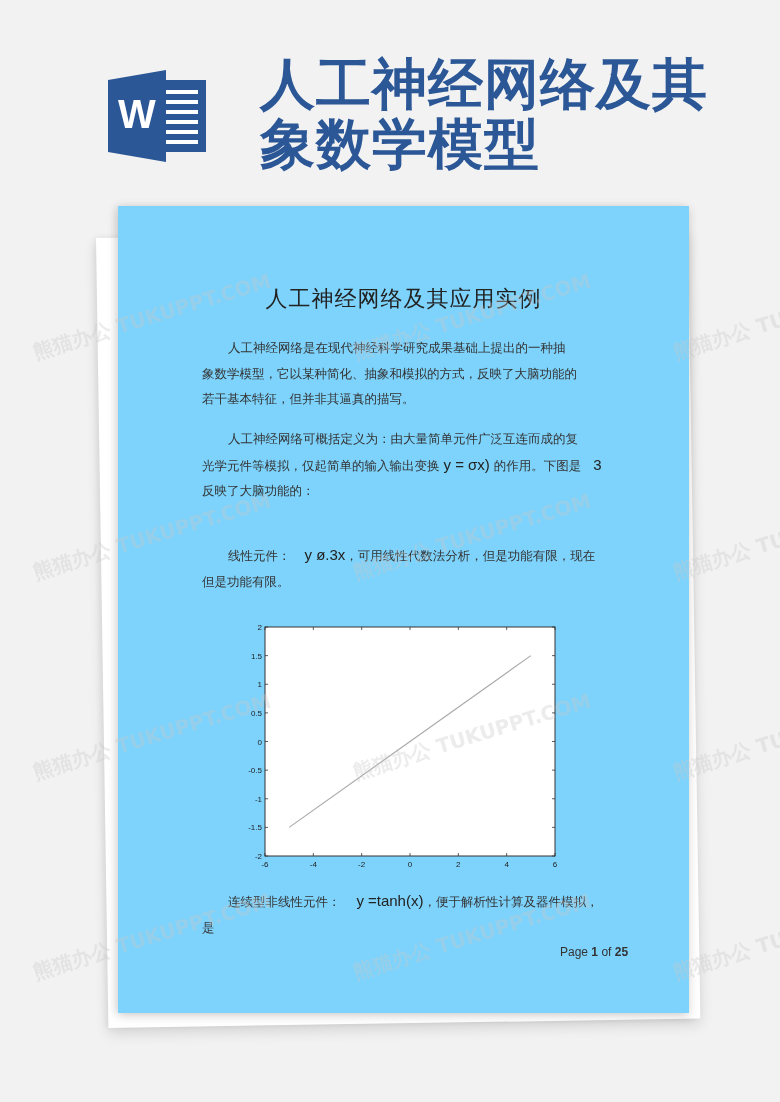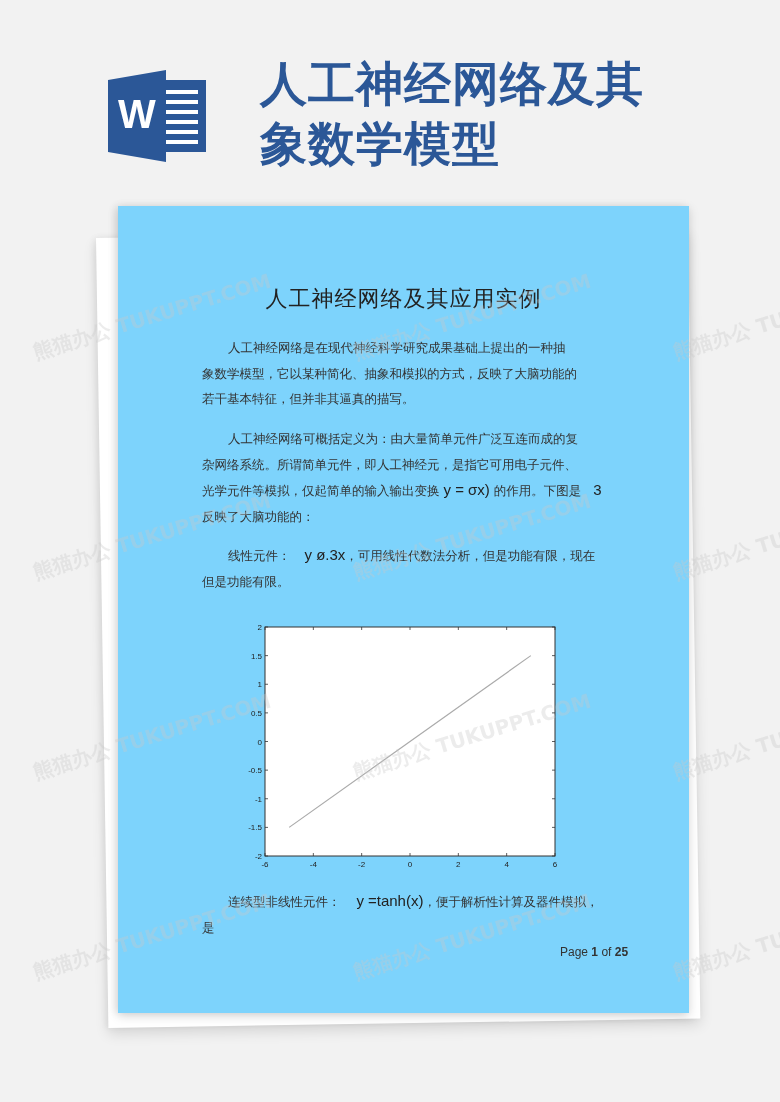--- a/index.html
+++ b/index.html
@@ -6,21 +6,21 @@
   body {
     width: 780px; height: 1102px; overflow: hidden; position: relative;
     background: #f2f2f2;
     font-family: "DejaVu Serif", "Liberation Serif", serif;
   }
   
   .banner { position: absolute; left: 0; top: 0; width: 780px; height: 200px; }
   .word-icon { position: absolute; left: 108px; top: 70px; width: 100px; height: 92px; }
   .banner-title {
     position: absolute; left: 260px; top: 54px; width: 470px;
-    color: #2b5797; font-size: 47px; line-height: 60px; font-weight: bold;
+    color: #2b5797; font-size: 55px; line-height: 60px; font-weight: bold;
     font-family: "DejaVu Serif", "Liberation Serif", serif; letter-spacing: 1px;
   }
   
   .page-back {
     position: absolute; left: 96px; top: 238px; width: 592px; height: 790px;
     background: #fff; transform: rotate(-0.9deg); transform-origin: left top;
     box-shadow: 0 6px 14px rgba(0,0,0,0.12), -2px 0 6px rgba(0,0,0,0.06);
   }
   .page-front {
     position: absolute; left: 118px; top: 206px; width: 571px; height: 807px;
@@ -78,21 +78,20 @@
   <div class="doc-title">人工神经网络及其应用实例</div>
 
   <div class="para" style="top:129px;">
     <div><span class="indent"></span><span>人工神经网络是在现代神经科学研究成果基础上提出的一种抽</span></div>
     <div>象数学模型，它以某种简化、抽象和模拟的方式，反映了大脑功能的</div>
     <div>若干基本特征，但并非其逼真的描写。</div>
   </div>
 
   <div class="para" style="top:220px;">
     <div><span class="indent"></span><span>人工神经网络可概括定义为：由大量简单元件广泛互连而成的复</span></div>
-    <div>杂网络系统。所谓简单元件，即人工神经元，是指它可用电子元件、</div>
     <div>
       <span>光学元件等模拟，仅起简单的输入输出变换</span>
       <span class="math">y  = σx)</span>
       <span>的作用。下图是</span>
       <span class="math" style="margin-left:8px;">3</span>
     </div>
     <div>反映了大脑功能的：</div>
   </div>
 
   <div class="para" style="top:336px;">

